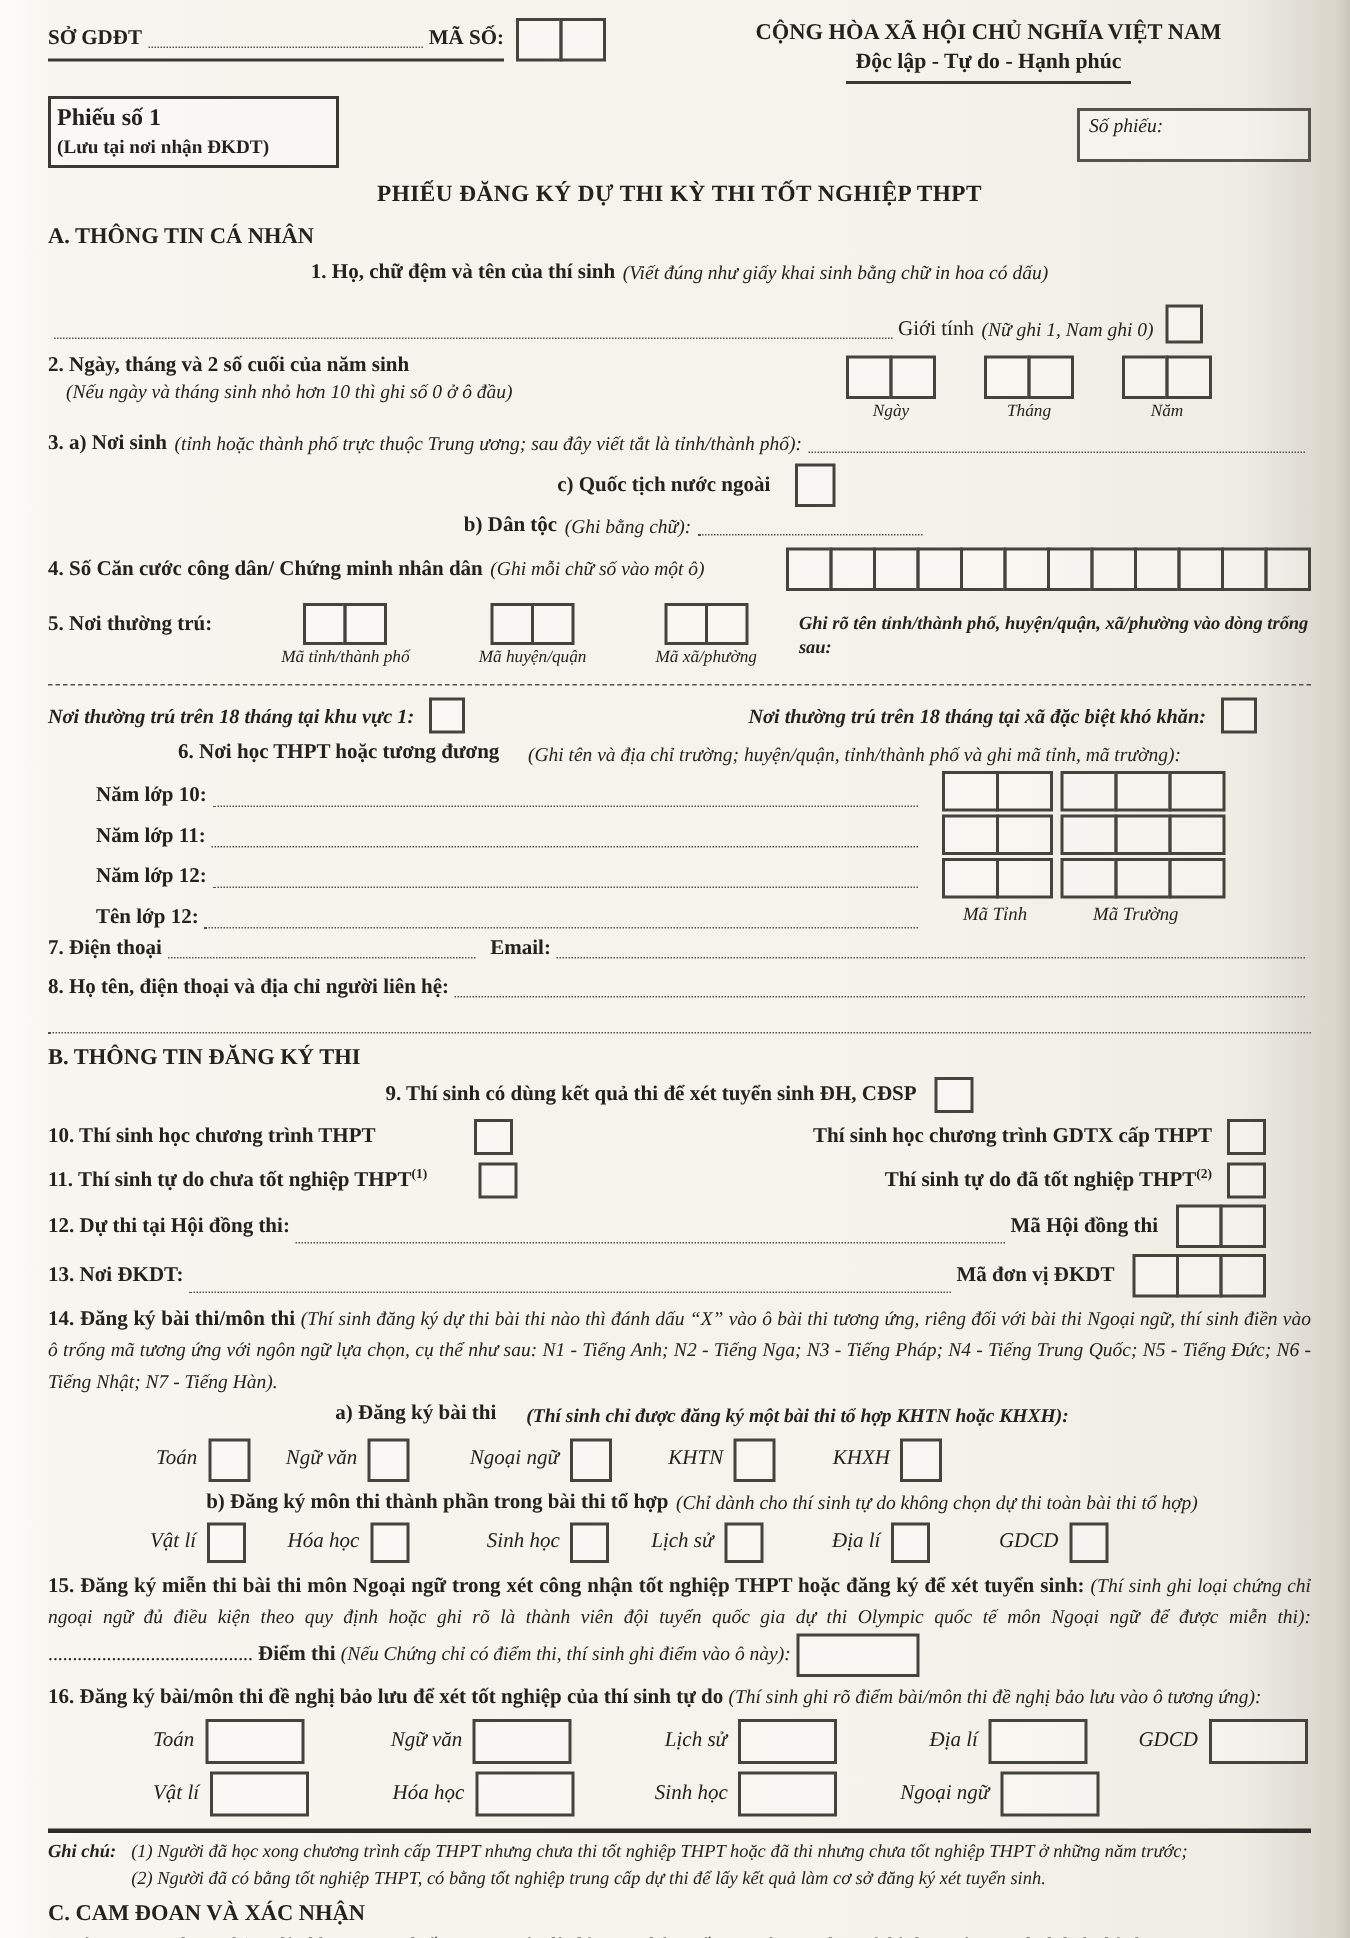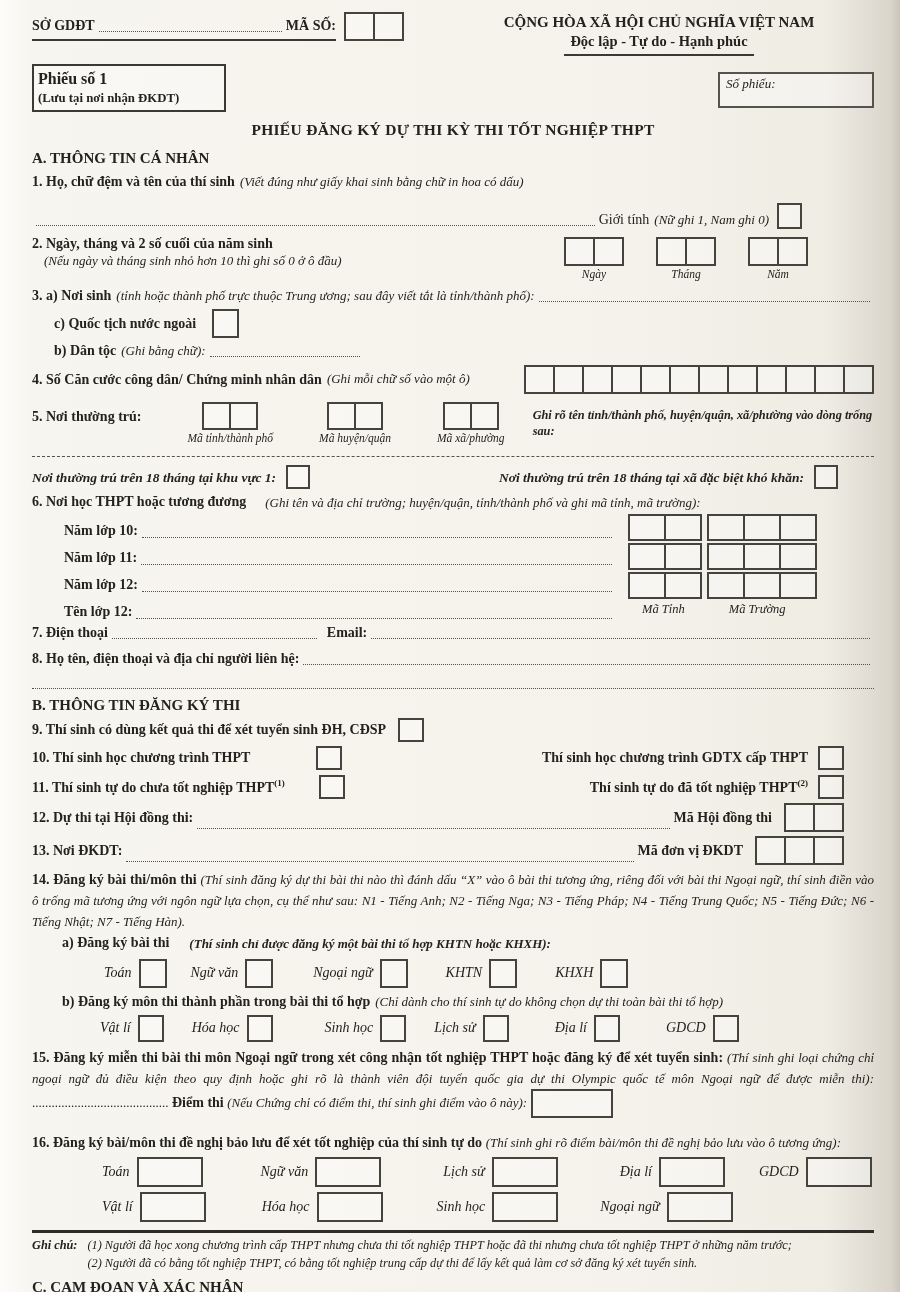--- a/index.html
+++ b/index.html
@@ -3,21 +3,21 @@
 <meta charset="utf-8">
 <style>
   html,body{margin:0;padding:0;background:#e9e6df;}
   .page{
     width:900px;height:1292px;box-sizing:border-box;overflow:hidden;position:relative;
     padding:12px 26px 0 32px;
     background:linear-gradient(90deg,#fdfcfa 0%,#f7f5ef 4%,#f5f2eb 70%,#efece4 92%,#d9d5cb 99%,#c9c5bb 100%);
     font-family:"Liberation Serif","DejaVu Serif",serif;
     color:#24221f;font-size:14px;line-height:1.3;
   }
-  .row{display:flex;align-items:flex-end;}
+  .row{display:flex;align-items:flex-end;justify-content:center;}
   .mid{align-items:center;}
   .b{font-weight:bold;}
   .i{font-style:italic;}
   .bi{font-weight:bold;font-style:italic;}
   .dots{flex:1;border-bottom:1.6px dotted #55524c;margin:0 4px 3px 4px;height:2px;min-width:18px;}
   .dotsw{border-bottom:1.6px dotted #55524c;margin:0 4px 3px 4px;height:2px;display:inline-block;}
   .cb{width:25px;height:26px;border:2px solid #45433e;box-sizing:border-box;background:rgba(255,255,255,.35);flex:none;}
   .cells{display:flex;flex:none;}
   .cells .c{width:31px;height:29px;border:2px solid #45433e;box-sizing:border-box;margin-left:-2px;background:rgba(255,255,255,.35);}
   .cells .c:first-child{margin-left:0;}
@@ -371,21 +371,21 @@
 
   <div class="just" style="margin-top:5px;line-height:1.5;">
     <span class="b">15. Đăng ký miễn thi bài thi môn Ngoại ngữ trong xét công nhận tốt nghiệp THPT hoặc đăng ký để xét tuyển sinh:</span>
     <span class="i note-sm">(Thí sinh ghi loại chứng chỉ ngoại ngữ đủ điều kiện theo quy định hoặc ghi rõ là thành viên đội tuyển quốc gia dự thi Olympic quốc tế môn Ngoại ngữ để được miễn thi):</span>
     <span class="note-sm">..........................................</span>
     <span class="b">Điểm thi</span>
     <span class="i note-sm">(Nếu Chứng chỉ có điểm thi, thí sinh ghi điểm vào ô này):</span>
     <span class="score-box"></span>
   </div>
 
-  <div class="just" style="margin-top:14px;line-height:1.5;">
+  <div class="just" style="margin-top:3px;line-height:1.5;">
     <span class="b">16. Đăng ký bài/môn thi đề nghị bảo lưu để xét tốt nghiệp của thí sinh tự do</span>
     <span class="i note-sm">(Thí sinh ghi rõ điểm bài/môn thi đề nghị bảo lưu vào ô tương ứng):</span>
   </div>
   <div style="display:flex;margin:4px 0 0 70px;align-items:center;">
     <span class="opt">
         <span class="i">Toán</span>
         <span class="rect"></span>
       </span>
     <span class="opt" style="margin-left:58px;">
         <span class="i">Ngữ văn</span>

